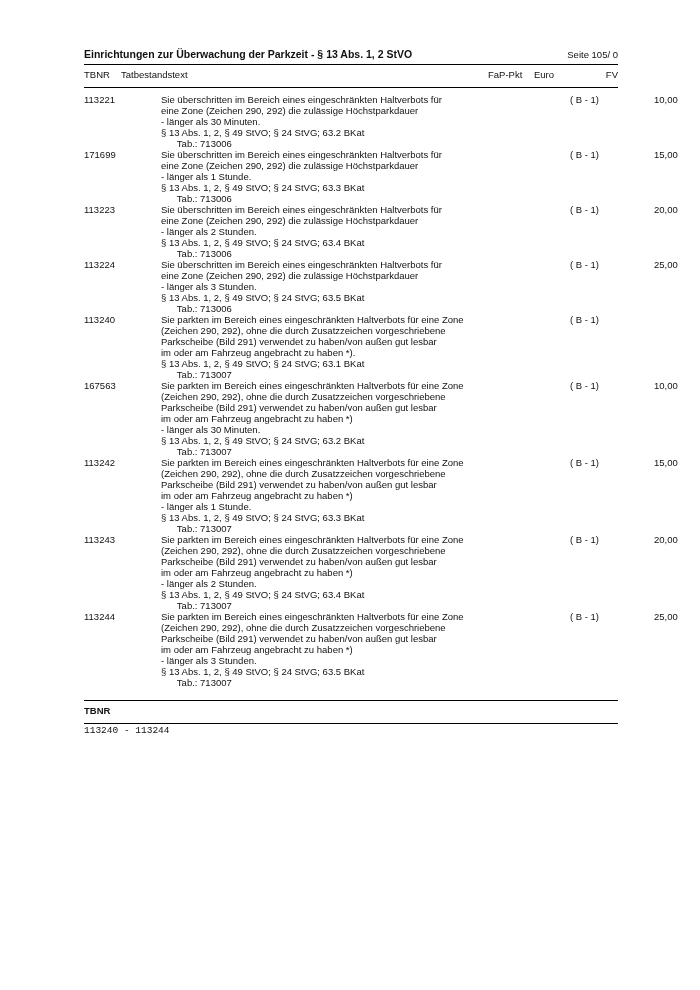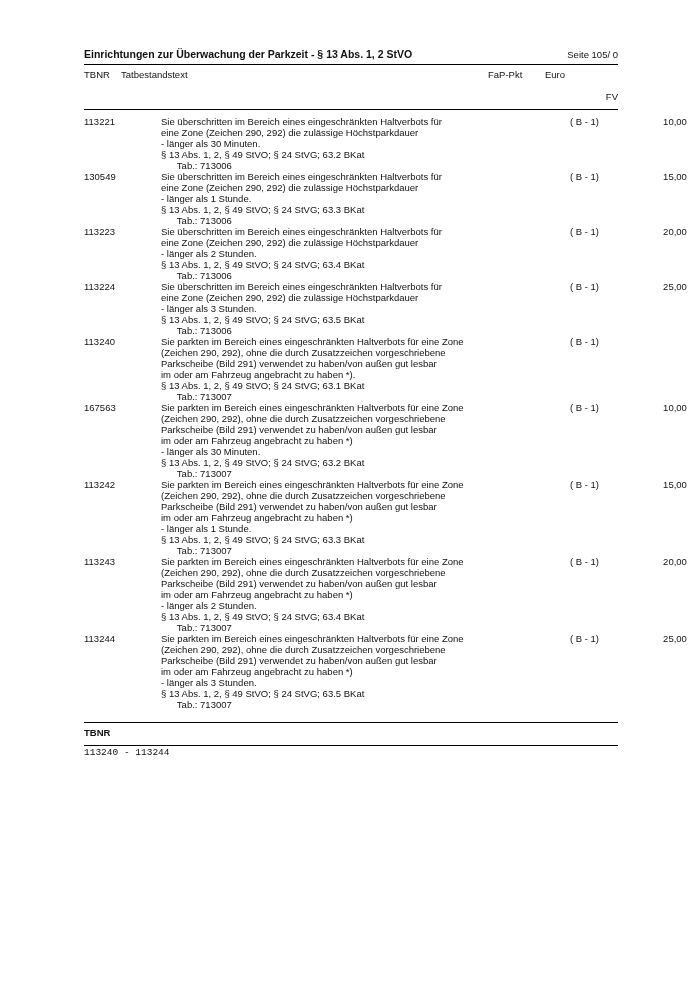--- a/index.html
+++ b/index.html
@@ -32,22 +32,22 @@
     height: 0;
     margin: 4px 0 0 0;
   }
   .rule-thick { border-top-width: 1.5px; }
   .col-headers {
     display: grid;
     grid-template-columns: 37px 367px 46px 42px 42px;
     font-size: 9.5px;
     padding: 4px 0 3px 0;
   }
-  .col-headers .c-euro, .trow .c-euro { text-align: center; }
-  .col-headers .c-fv, .trow .c-fv { text-align: right; margin-top: 22px; }
+  .col-headers .c-euro, .trow .c-euro { text-align: left; }
+  .col-headers .c-fv, .trow .c-fv { text-align: right; }
   #rows { margin-top: 6px; }
   .trow {
     display: grid;
     grid-template-columns: 37px 367px 46px 42px 42px;
     font-size: 9.5px;
     line-height: 11px;
     margin: 0;
     gap: 40px;
   }
   .trow .c-tbnr { white-space: nowrap; }
@@ -97,21 +97,21 @@
         <div class="cell c-text">Sie überschritten im Bereich eines eingeschränkten Haltverbots für
 eine Zone (Zeichen 290, 292) die zulässige Höchstparkdauer
 - länger als 30 Minuten.
 § 13 Abs. 1, 2, § 49 StVO; § 24 StVG; 63.2 BKat
       Tab.: 713006</div>
         <div class="cell c-fap">( B - 1)</div>
         <div class="cell c-euro">10,00</div>
         <div class="cell c-fv"></div>
       </div>
       <div class="trow">
-        <div class="cell c-tbnr">130549</div>
+        <div class="cell c-tbnr">171699</div>
         <div class="cell c-text">Sie überschritten im Bereich eines eingeschränkten Haltverbots für
 eine Zone (Zeichen 290, 292) die zulässige Höchstparkdauer
 - länger als 1 Stunde.
 § 13 Abs. 1, 2, § 49 StVO; § 24 StVG; 63.3 BKat
       Tab.: 713006</div>
         <div class="cell c-fap">( B - 1)</div>
         <div class="cell c-euro">15,00</div>
         <div class="cell c-fv"></div>
       </div>
       <div class="trow">

